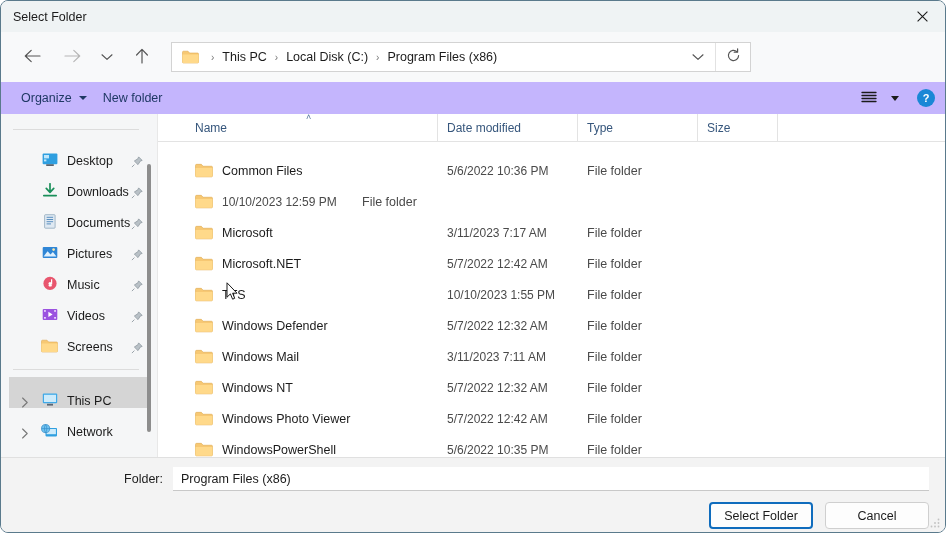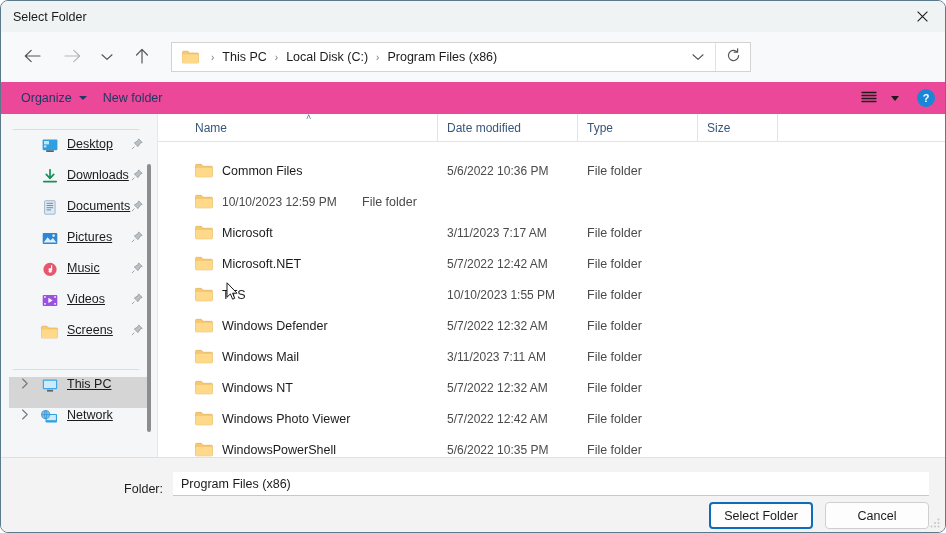--- a/index.html
+++ b/index.html
@@ -125,21 +125,21 @@
     background: transparent;
     padding: 0 6px 0 9px;
     min-width: 0;
   }
   .searchbox input::placeholder { color: #555; opacity: 1; }
   .search-ic { width: 26px; display: flex; align-items: center; justify-content: center; flex: 0 0 auto;}
 
   
   .cmdbar {
     height: 32px;
-    background: #ec4899;
+    background: #c4b5fd;
     display: flex;
     align-items: center;
     flex: 0 0 auto;
     padding: 0 12px;
     position: relative;
   }
   .cmd-item {
     font-size: 12.5px;
     color: #1f3864;
     display: flex; align-items: center;
@@ -195,27 +195,26 @@
   }
   .sb-divider {
     height: 1px;
     background: #dcdcdc;
     margin: 15px 18px 0 12px;
   }
   .sb-list { padding-top: 7px; }
   .sb-item {
     height: 31px;
     display: flex;
-    align-items: flex-start;
+    align-items: flex-end;
     padding-left: 32px;
     padding-right: 8px;
     margin: 0 8px;
     cursor: default;
     position: relative;
-    text-decoration: underline;
   }
   .sb-item.selected { background: #d5d5d5; }
   .sb-item .chev {
     position: absolute;
     left: 10px;
     width: 12px; height: 12px;
     display: flex; align-items: center; justify-content: center;
   }
   .sb-ico {
     width: 17px; height: 17px;
@@ -316,21 +315,21 @@
   .footer {
     flex: 0 0 auto;
     background: #f3f3f3;
     border-top: 1px solid #e0e0e0;
     padding: 0;
     position: relative;
     height: 75px;
   }
   .folderrow {
     display: flex;
-    align-items: flex-end;
+    align-items: center;
     height: 34px;
     padding: 0 16px 0 0;
     margin-top: 4px;
   }
   .folder-label {
     width: 172px;
     text-align: right;
     padding-right: 10px;
     font-size: 12.5px;
     color: #1b1b1b;

